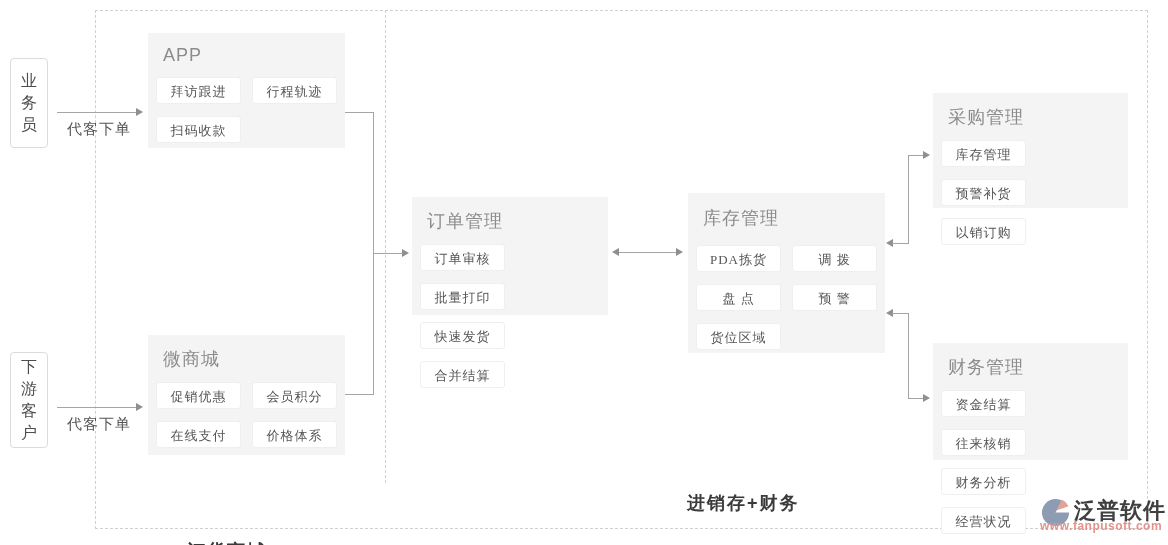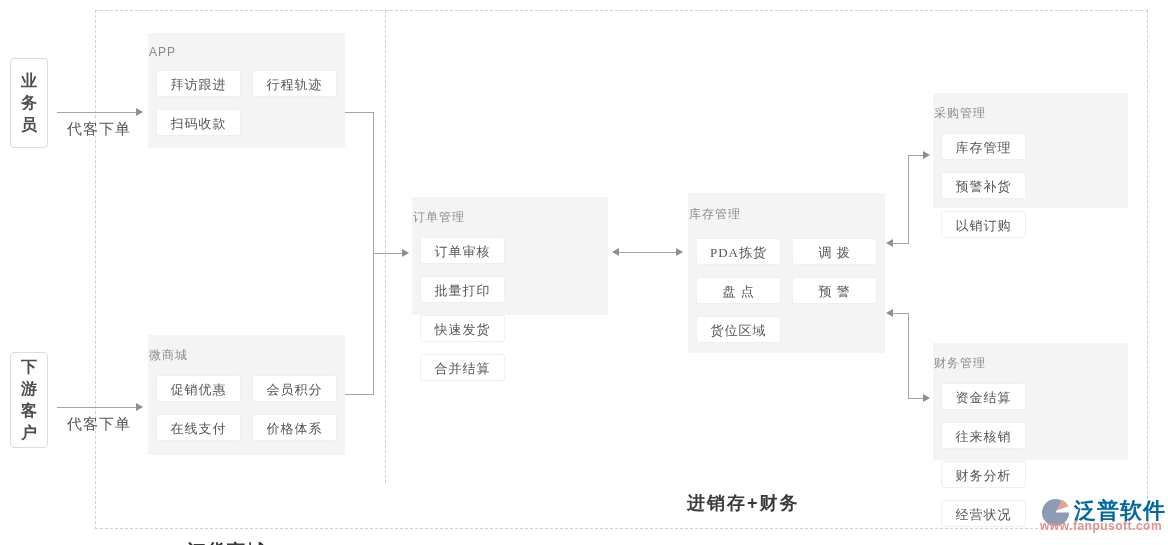--- a/index.html
+++ b/index.html
@@ -9,32 +9,32 @@
   
   .outer-border { position:absolute; left:95px; top:10px; width:1051px; height:517px;
                   border:1px dashed #d0d0d0; }
   .divider { position:absolute; left:385px; top:10px; width:0; height:473px;
              border-left:1px dashed #d0d0d0; }
 
   
   .actor { position:absolute; left:10px; width:38px; background:#fff;
            border:1px solid #dcdcdc; border-radius:4px; color:#4d4d4d;
            font-size:16px; line-height:22px; display:flex; align-items:center;
-           justify-content:center; box-sizing:border-box;font-weight:bold; }
+           justify-content:center; box-sizing:border-box; }
   .actor-text { width:1.05em; margin:0 auto; text-align:center; word-break:break-all; }
   #actor-sales { top:58px; height:90px; }
   #actor-customer { top:352px; height:96px; }
 
   
   .flow-label { position:absolute; width:88px; text-align:center; font-size:15px;
                 color:#555; letter-spacing:1px;margin-top:36px; }
 
   
   .panel { position:absolute; background:#f4f4f5; box-sizing:border-box; }
-  .panel-title { color:#8c8c8c; font-size:12px; letter-spacing:1px; margin:12px 0 0 1px; }
+  .panel-title { color:#8c8c8c; font-size:18px; letter-spacing:1px; margin:12px 0 0 15px; }
   .btn-grid { display:flex; flex-wrap:wrap; gap:12px 11px; margin:11px 8px 0 8px;font-family:Liberation Serif, serif; }
   .chip { width:85px; height:27px; line-height:27px; text-align:center; background:#ffffff;
           border:1px solid #efefef; border-radius:3px; font-size:13px; color:#555555;
           letter-spacing:1px; box-sizing:border-box; white-space:pre; }
   #panel-app       { left:148px; top:33px;  width:197px; height:115px; }
   #panel-mall      { left:148px; top:335px; width:197px; height:120px; }
   #panel-order     { left:412px; top:197px; width:196px; height:118px; }
   #panel-inventory { left:688px; top:193px; width:197px; height:160px; }
   #panel-inventory .panel-title { margin-top:13px; }
   #panel-inventory .btn-grid { margin-top:15px;align-items:flex-end; }
@@ -51,21 +51,21 @@
 
   
   .region-label { position:absolute; font-size:18px; font-weight:bold; color:#3a3a3a;
                   letter-spacing:2px; }
   #region-left  { left:187px; top:491px;margin-top:48px; }
   #region-right { left:687px; top:491px; }
 
   
   .logo-icon { position:absolute; left:1040px; top:497px; }
   .logo-brand { position:absolute; left:1074px; top:496px; font-size:22px; font-weight:bold;
-                color:#0369a1; letter-spacing:1px; }
+                color:#404040; letter-spacing:1px; }
   .logo-url { position:absolute; left:1040px; top:519px; font-size:12px; font-weight:bold;
               color:#e4938b; letter-spacing:0.5px; }
 </style>
 </head>
 <body>
 
 <div class="canvas">
 
   <div class="outer-border"></div>
   <div class="divider"></div>

